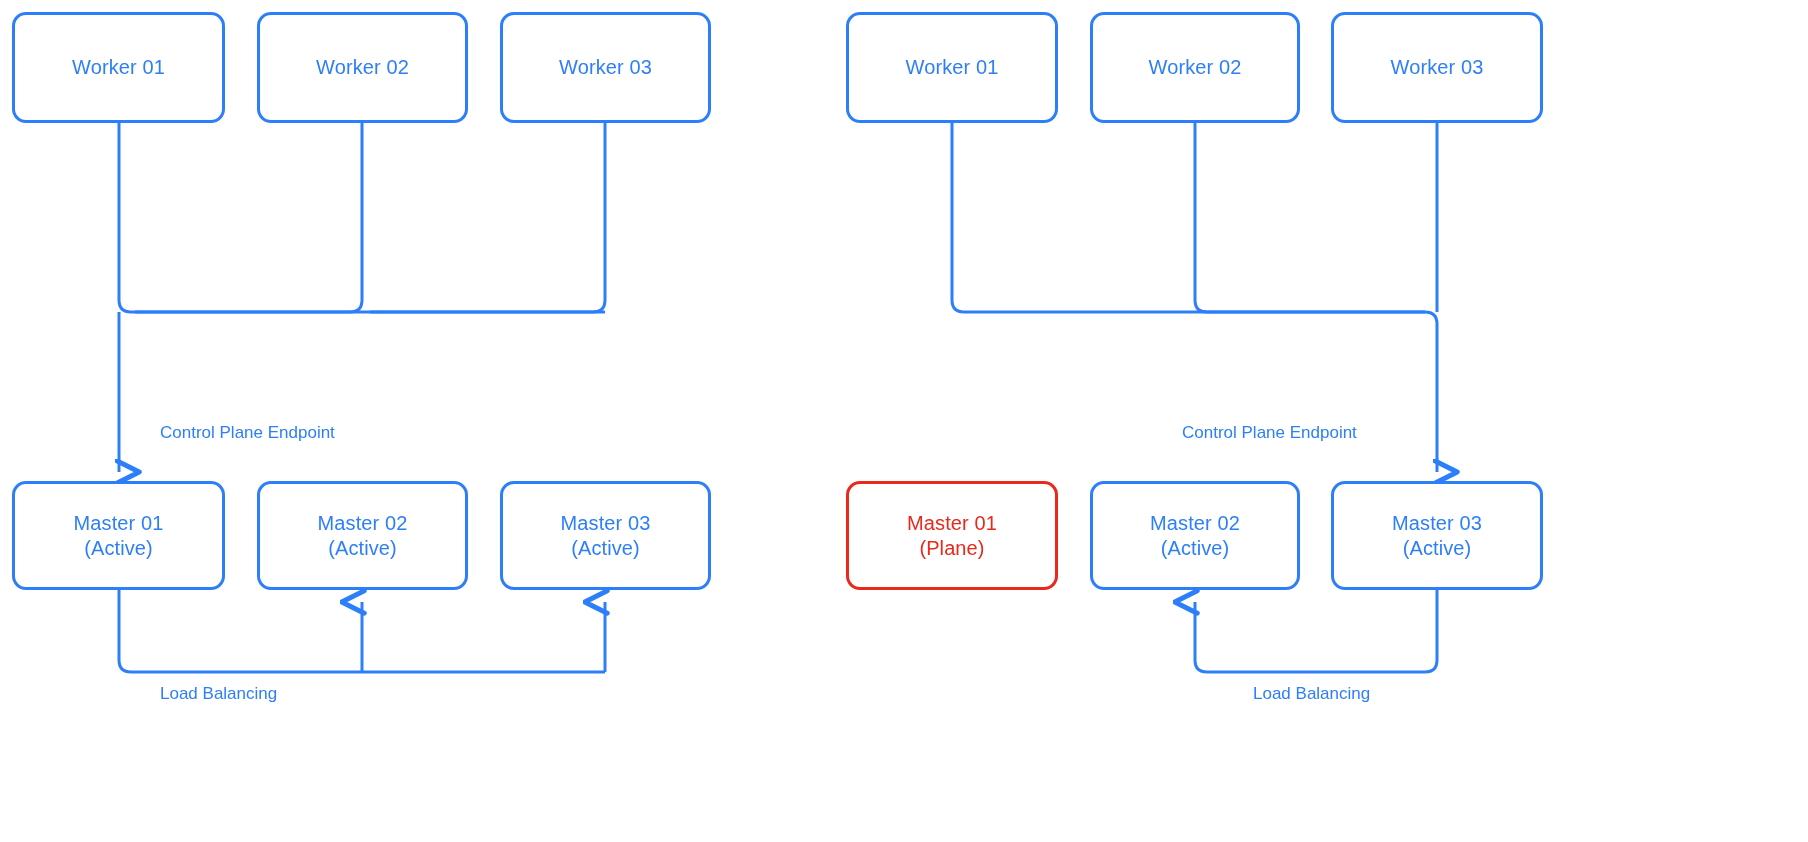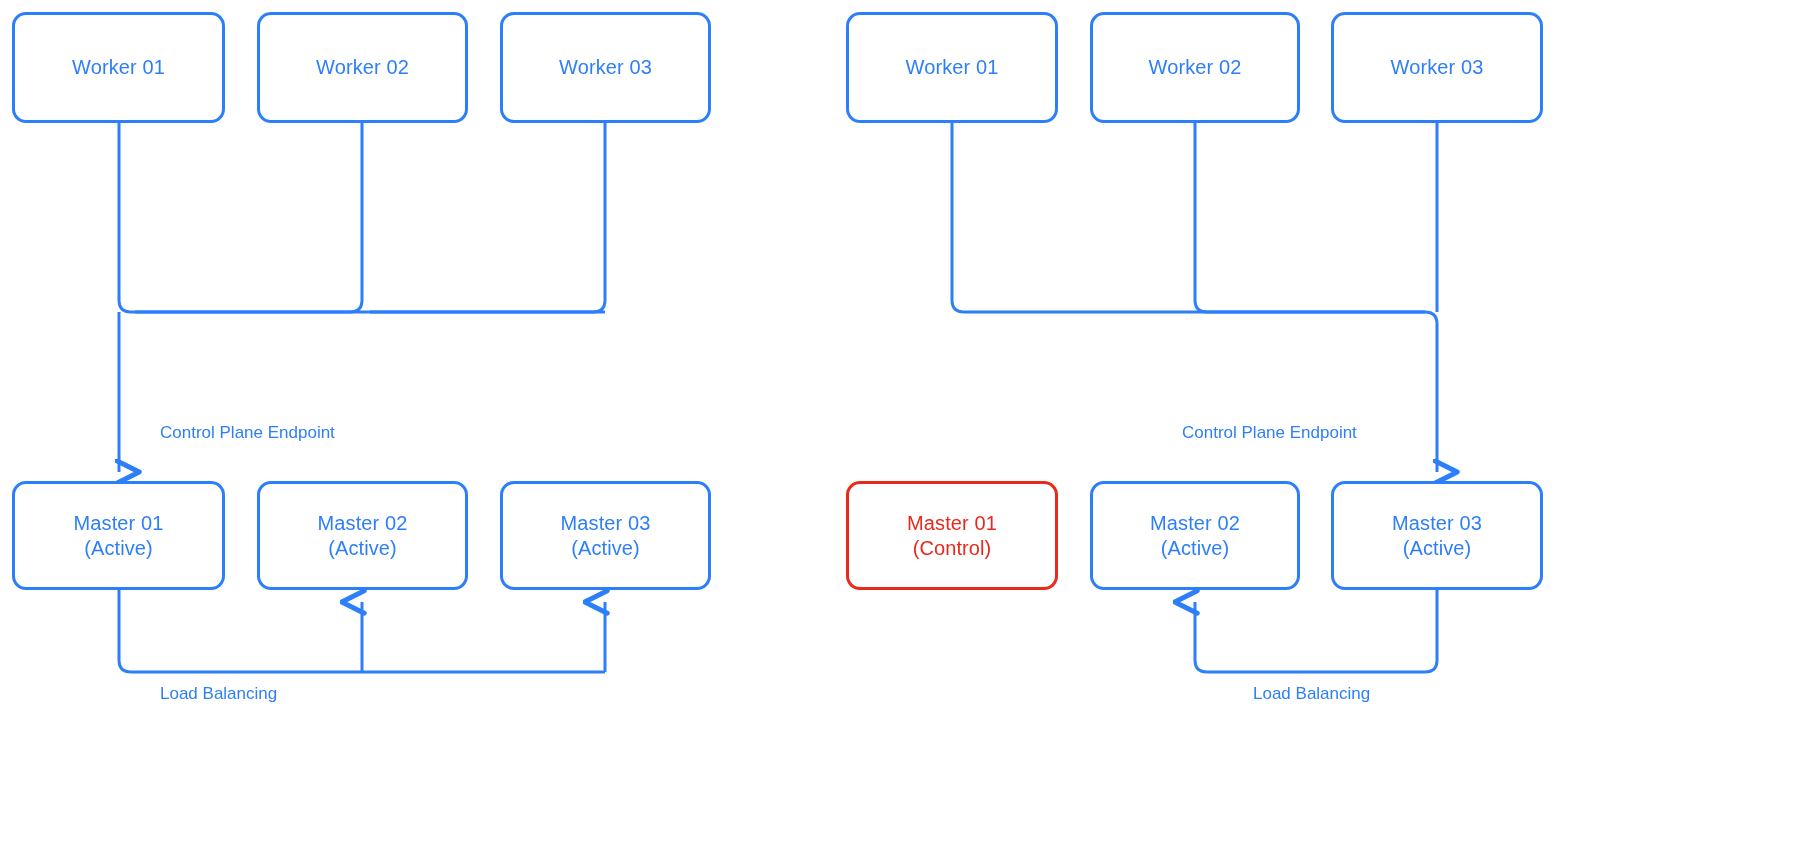--- a/index.html
+++ b/index.html
@@ -89,21 +89,21 @@
     <span class="ln">Worker 02</span>
   </div>
   <div class="node" style="left:1331px;top:12px;width:212px;height:111px;">
     <span class="ln">Worker 03</span>
   </div>
 
   <div class="edge-label" style="left:1182px;top:421px;">Control Plane Endpoint</div>
 
   <div class="node failed" style="left:846px;top:481px;width:212px;height:109px;">
     <span class="ln">Master 01</span>
-    <span class="ln">(Control)</span>
+    <span class="ln">(Plane)</span>
   </div>
   <div class="node" style="left:1090px;top:481px;width:210px;height:109px;">
     <span class="ln">Master 02</span>
     <span class="ln">(Active)</span>
   </div>
   <div class="node" style="left:1331px;top:481px;width:212px;height:109px;">
     <span class="ln">Master 03</span>
     <span class="ln">(Active)</span>
   </div>
 

